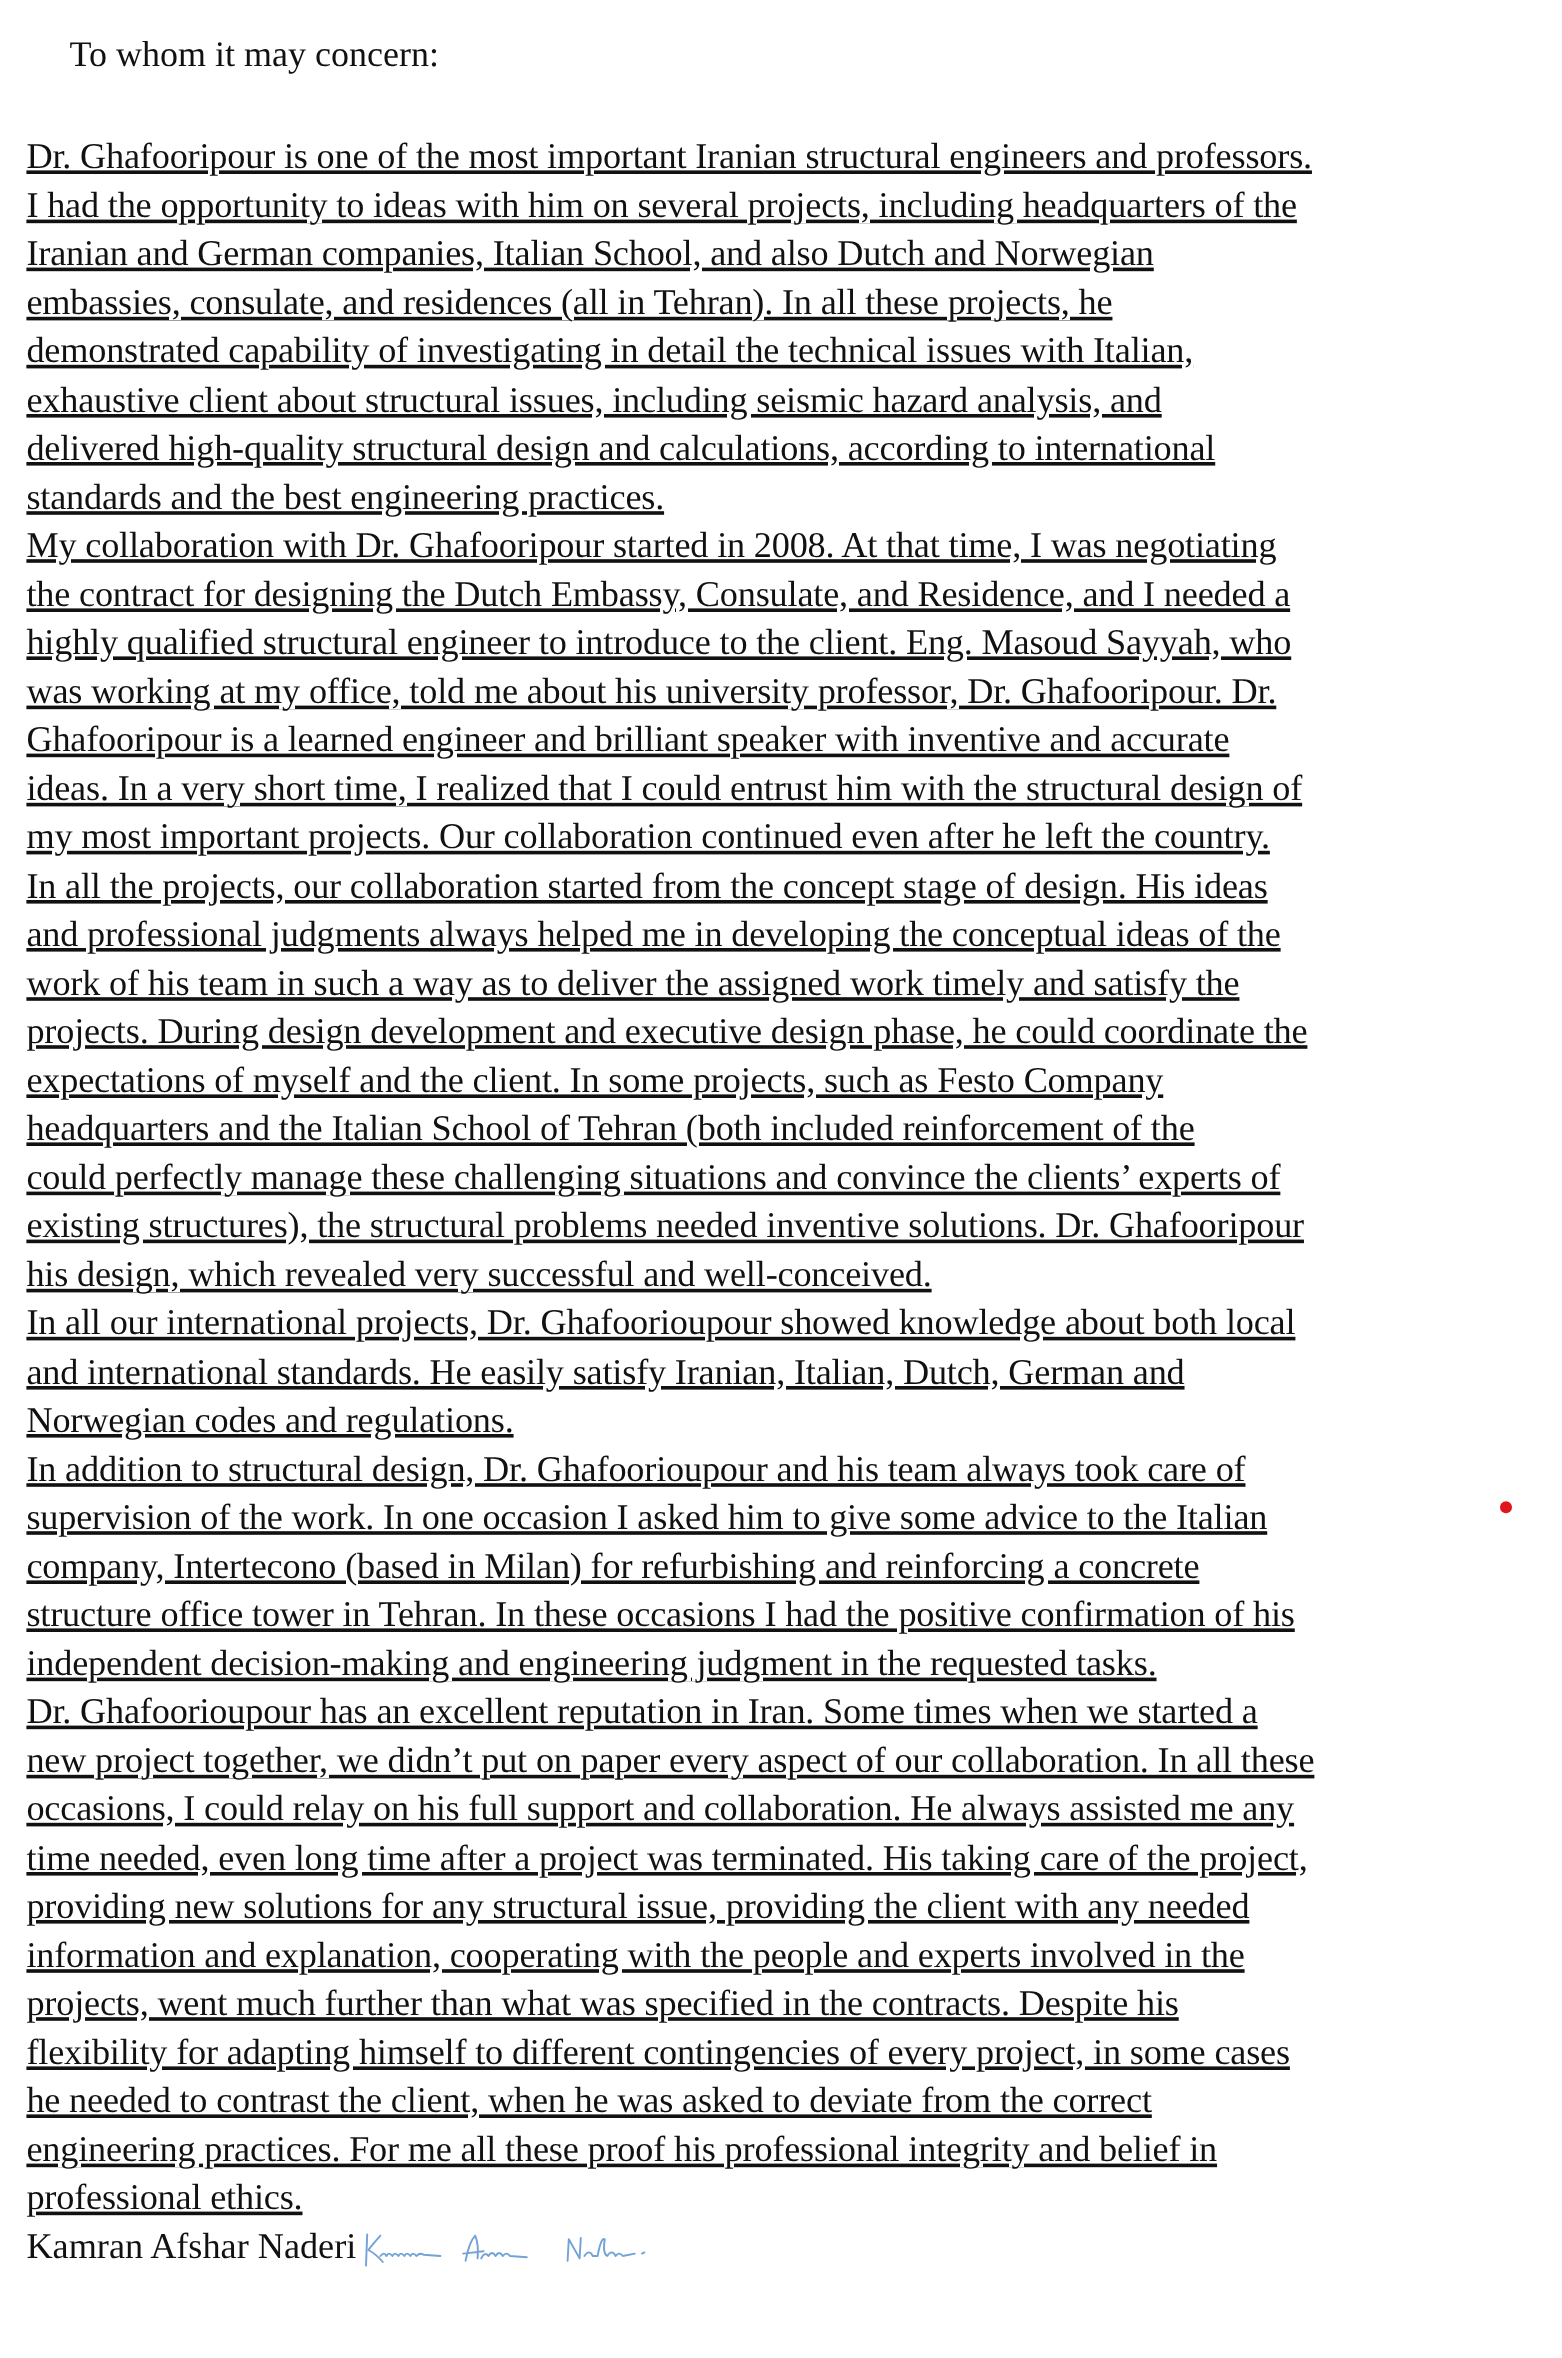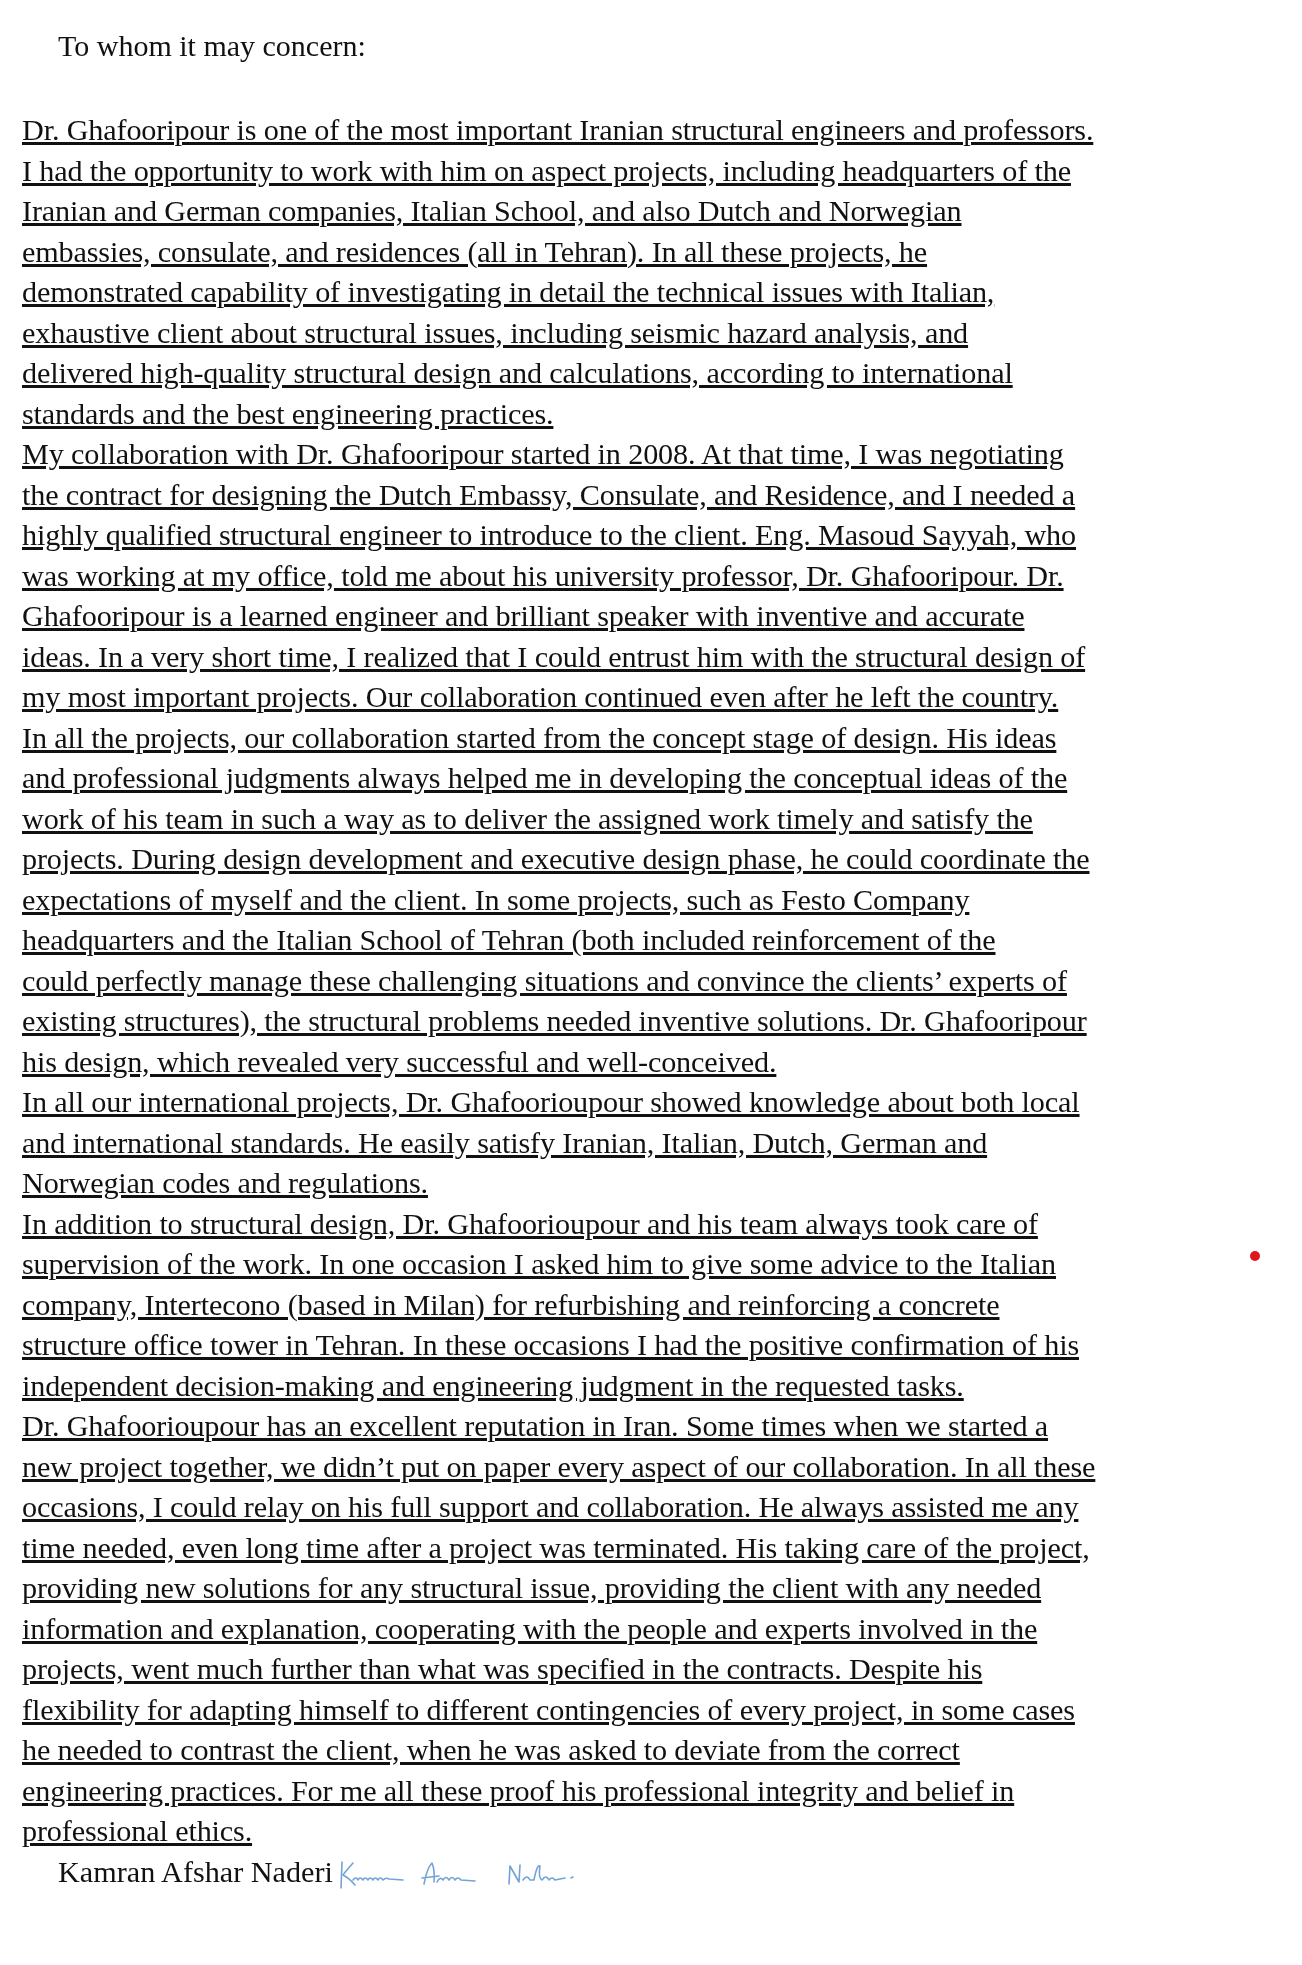--- a/index.html
+++ b/index.html
@@ -12,36 +12,36 @@
     position: absolute; left: 58px; top: 26px;
     font-size: 30px; line-height: 40px; white-space: nowrap; text-align: center;
   }
   .body-text {
     position: absolute; left: 22px; top: 110px; width: 1280px; text-decoration: underline;
   }
   .line {
     display: block; font-size: 30.2px; line-height: 40.5px; height: 40.5px;
     white-space: nowrap; letter-spacing: -0.15px;
   }
-  .signature-row { display: block; font-size: 30.2px; line-height: 40.5px; height: 40.5px; white-space: nowrap; margin-left: 36px; }
+  .signature-row { display: block; font-size: 30.2px; line-height: 40.5px; height: 40.5px; white-space: nowrap; }
   .sig-name { display: inline-block; vertical-align: top; }
   .sig-mark { display: inline-block; vertical-align: top; margin-left: 6px; margin-top: 6px; }
   .red-dot {
     position: absolute; left: 1250px; top: 1251px; width: 10px; height: 10px;
     border-radius: 50%;
   }
 </style>
 </head>
 <body style="color: rgb(17, 17, 17); background: rgb(255, 255, 255);">
 
 <div class="salutation">To whom it may concern:</div>
 
 <div class="body-text" id="letter-body">
   <span class="line">Dr. Ghafooripour is one of the most important Iranian structural engineers and professors.</span>
-  <span class="line">I had the opportunity to work with him on aspect projects, including headquarters of the</span>
+  <span class="line">I had the opportunity to ideas with him on several projects, including headquarters of the</span>
   <span class="line">Iranian and German companies, Italian School, and also Dutch and Norwegian</span>
   <span class="line">embassies, consulate, and residences (all in Tehran). In all these projects, he</span>
   <span class="line">demonstrated capability of investigating in detail the technical issues with Italian,</span>
   <span class="line">exhaustive client about structural issues, including seismic hazard analysis, and</span>
   <span class="line">delivered high-quality structural design and calculations, according to international</span>
   <span class="line">standards and the best engineering practices.</span>
   <span class="line">My collaboration with Dr. Ghafooripour started in 2008. At that time, I was negotiating</span>
   <span class="line">the contract for designing the Dutch Embassy, Consulate, and Residence, and I needed a</span>
   <span class="line">highly qualified structural engineer to introduce to the client. Eng. Masoud Sayyah, who</span>
   <span class="line">was working at my office, told me about his university professor, Dr. Ghafooripour. Dr.</span>

